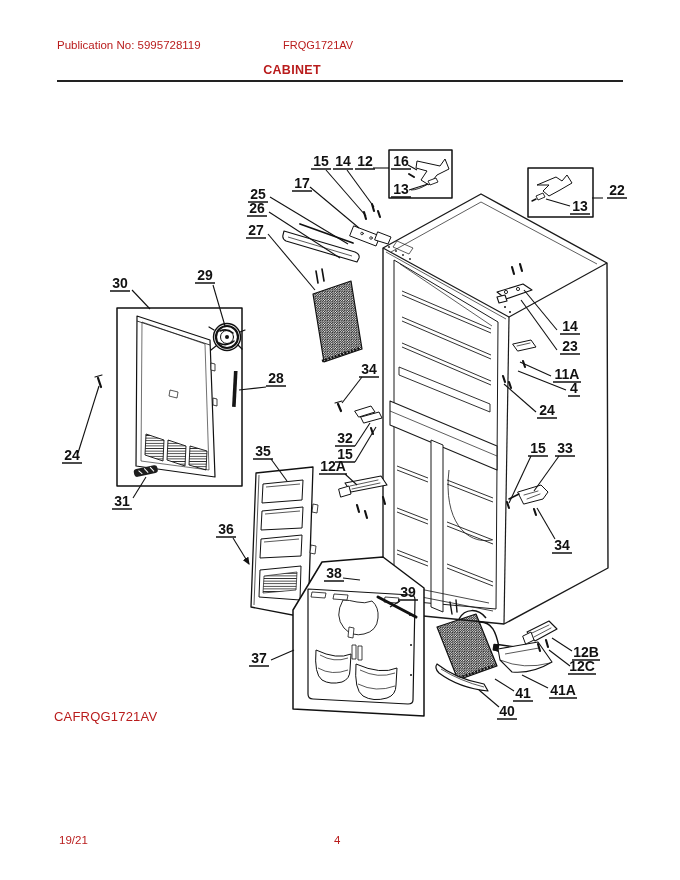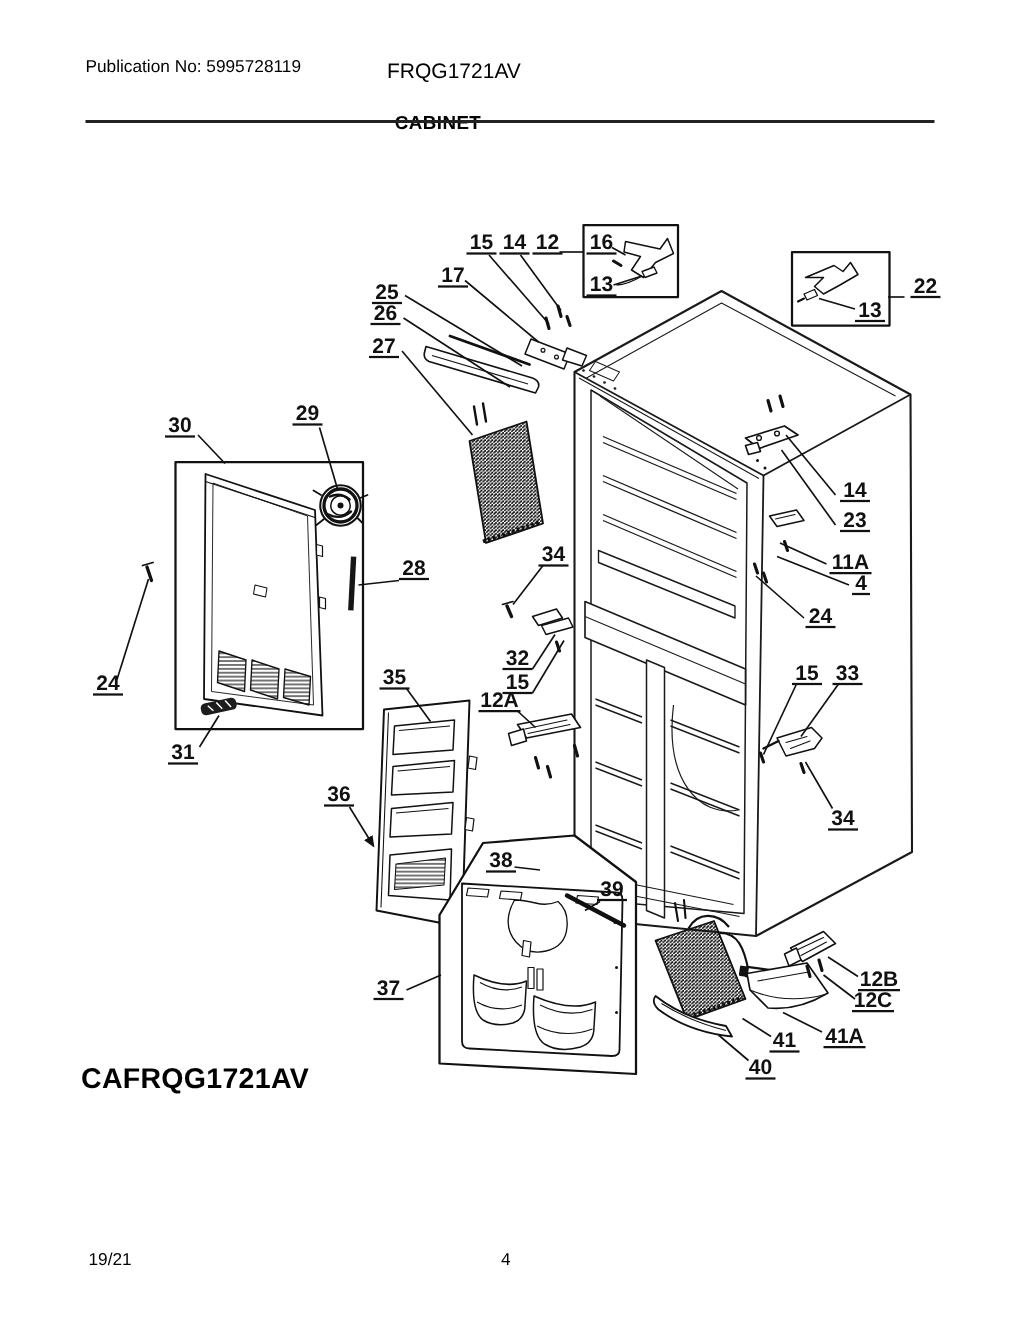--- a/index.html
+++ b/index.html
@@ -1,23 +1,23 @@
 <!DOCTYPE html>
 <html><head>
 <meta charset="utf-8">
 <style>
   html,body{margin:0;padding:0;background:#fff;}
   .page{position:relative;width:680px;height:880px;background:#ffffff;
-        font-family:"Liberation Sans",sans-serif;color:#000000;overflow:hidden;}
+        font-family:"Liberation Sans",sans-serif;color:#b91c1c;overflow:hidden;}
   .txt{position:absolute;white-space:nowrap;}
   .pub{left:57px;top:39px;font-size:11.5px;}
-  .model{left:258px;top:39px;font-size:14px;}
-  .title{left:0;top:63px;width:584px;text-align:center;font-size:12.5px;font-weight:bold;letter-spacing:.3px;margin-top:12px;}
+  .model{left:283px;top:39px;font-size:11px;}
+  .title{left:0;top:63px;width:584px;text-align:center;font-size:12.5px;font-weight:bold;letter-spacing:.3px;}
   .rule{position:absolute;left:57px;top:80px;width:566px;height:1.6px;background:#222;}
-  .watermark{left:54px;top:709px;font-size:19px;font-weight:bold;letter-spacing:.2px;}
+  .watermark{left:54px;top:709px;font-size:13px;font-weight:normal;letter-spacing:.2px;}
   .footer-date{left:59px;top:834px;font-size:11.5px;}
   .footer-page{left:334px;top:834px;font-size:11.5px;}
   svg.diagram{position:absolute;left:0;top:0;}
   .callout-label{font-family:"Liberation Sans",sans-serif;font-weight:bold;font-size:14px;fill:#111;}
 </style>
 </head>
 <body>
 
 <div class="page">
 

